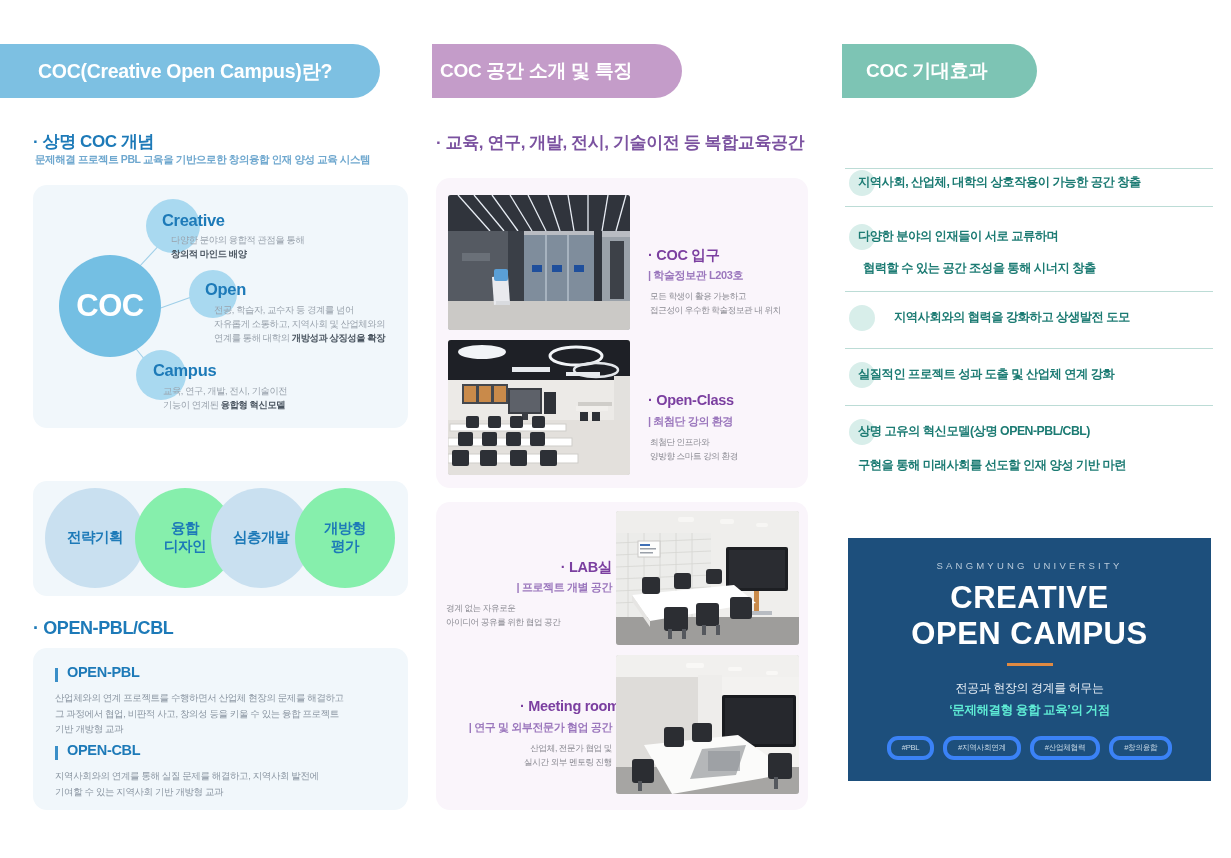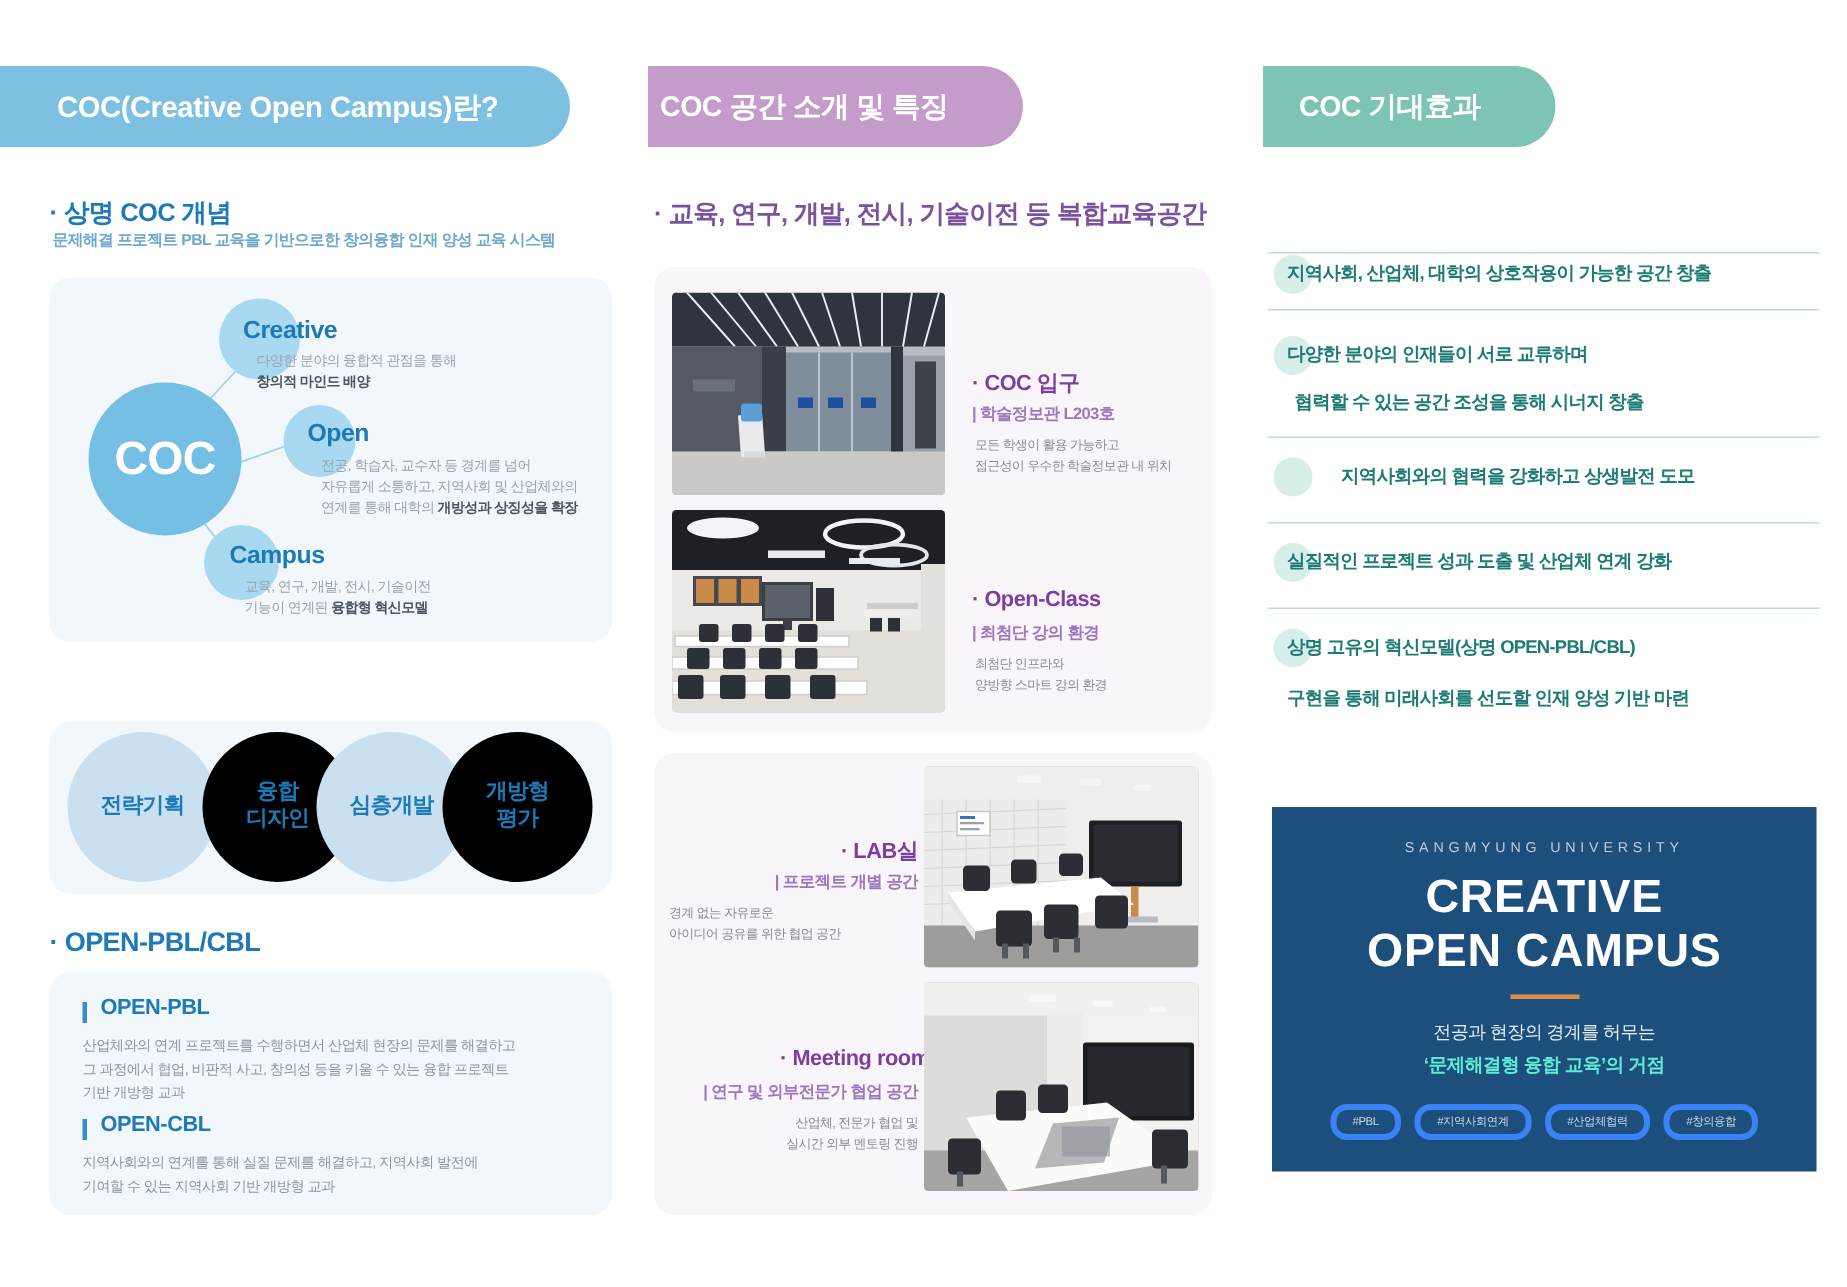--- a/index.html
+++ b/index.html
@@ -56,21 +56,21 @@
   .vlabel { position: absolute; font-size: 16.5px; font-weight: bold; color: #1d7ab8; letter-spacing:-0.3px; }
   .vtext { position: absolute; font-size: 9.3px; color: #9aa3ad; line-height: 1.5; letter-spacing:-0.4px; }
   .vtext b { color: #4a5560; }
 
   
   #curri { left: 33px; top: 481px; width: 375px; height: 115px; }
   .ccircle { position: absolute; top: 7px; width: 100px; height: 100px; border-radius: 50%;
              display:flex; align-items:center; justify-content:center; text-align:center;
              color:#1d7ab8; font-size:14.5px; font-weight:bold; line-height:1.22; letter-spacing:-0.5px; }
   .ccircle.dark { background: #c9e0f0; }
-  .ccircle.light { background: #000000; }
+  .ccircle.light { background: #86efac; }
   .ccircle span { position: relative; z-index: 3; }
 
   
   #pblbox { left: 33px; top: 648px; width: 375px; height: 162px; }
   .pbl-head { position:absolute; font-size:14.5px; font-weight:bold; color:#1d7ab8; letter-spacing:-0.3px; padding-left:10px;}
   .pbl-bar { position:absolute; width:3px; height:14px; background:#3a8fc8; }
   .pbl-body { position:absolute; font-size:9.5px; color:#8c97a3; line-height:1.65; letter-spacing:-0.4px; }
 
   
   #col2 { position: absolute; left: 415px; top: 0; width: 410px; height: 858px; }

